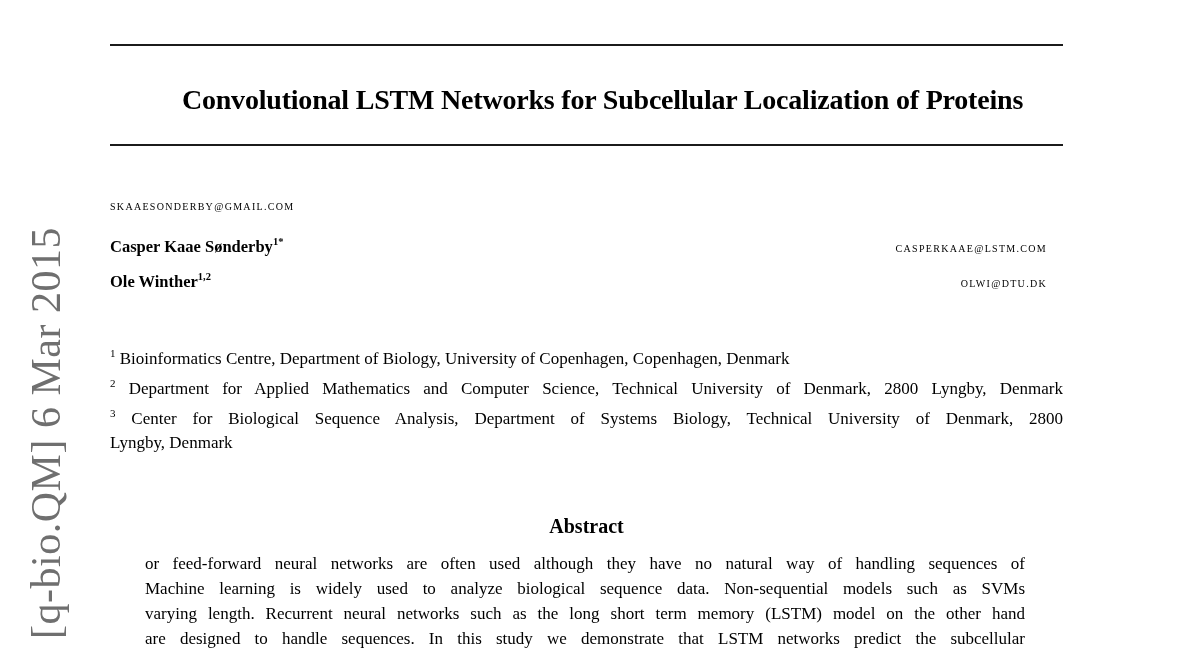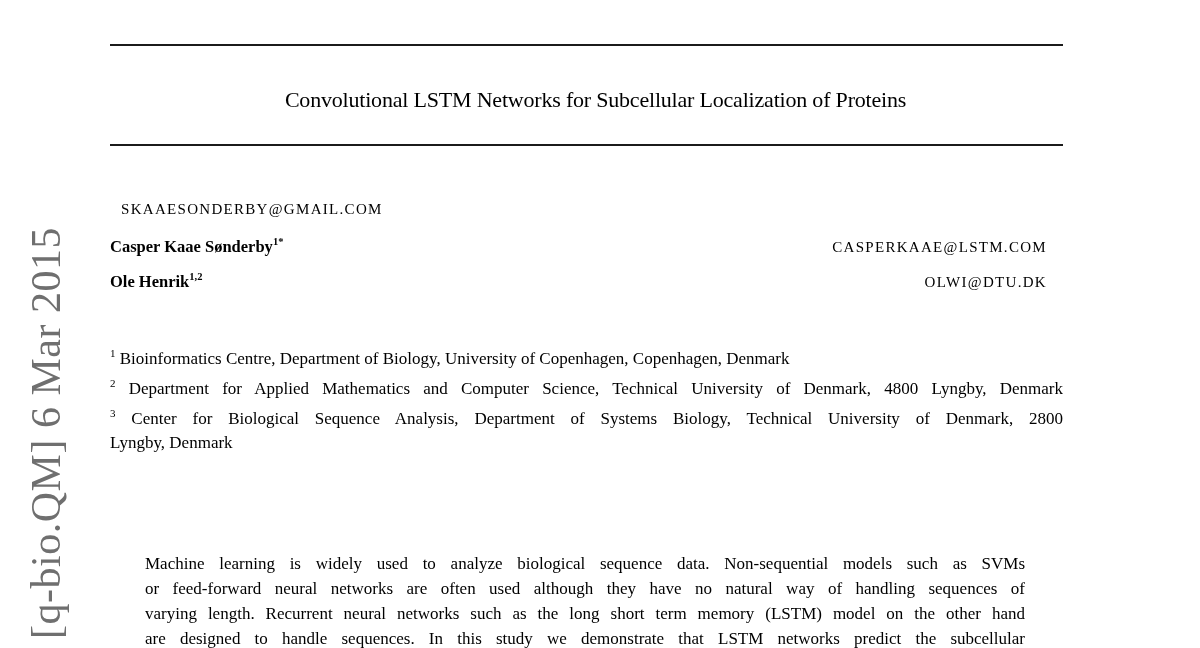--- a/index.html
+++ b/index.html
@@ -35,24 +35,24 @@
   }
   .rule {
     position: absolute;
     left: 0; width: 953px; height: 2px;
     background: #1b1b1b;
   }
   .rule-top { top: 44px; }
   .rule-bottom { top: 144px; }
   .title {
     position: absolute;
-    top: 85px; left: 9px; width: 953px;
+    top: 85px; left: 16px; width: 953px;
     text-align: center;
-    font-size: 22px;
-    font-weight: normal;
+    font-size: 28px;
+    font-weight: bold;
     letter-spacing: -0.2px;
     line-height: 30px;
   }
   .authors {
     position: absolute;
     top: 198px; left: 0; width: 953px;
   }
   .author-row {
     display: flex;
     justify-content: space-between;
@@ -63,25 +63,24 @@
   .author-name {
     font-weight: bold;
     font-size: 16.5px;
     white-space: nowrap;
   }
   .author-name sup {
     font-size: 10.5px;
     font-weight: bold;
   }
   .author-email {
-    font-size: 15px;
+    font-size: 10px;
     letter-spacing: 1.3px;
     padding-right: 16px;
     white-space: nowrap;
-    margin-left: 11px;
   }
   .affiliations {
     position: absolute;
     top: 341px; left: 0; width: 953px;
     font-size: 17px;
     line-height: 24.5px;
   }
   .aff-line sup { font-size: 11px; }
   .jline {
     text-align: justify;
@@ -123,35 +122,36 @@
         <span class="author-email">SKAAESONDERBY@GMAIL.COM</span>
       </div>
 
       <div class="author-row">
         <span class="author-name"><span>Casper Kaae Sønderby</span><sup>1*</sup></span>
         <span class="author-email">CASPERKAAE@LSTM.COM</span>
       </div>
 
 
       <div class="author-row">
-        <span class="author-name"><span>Ole Henrik</span><sup>1,2</sup></span>
+        <span class="author-name"><span>Ole Winther</span><sup>1,2</sup></span>
         <span class="author-email">OLWI@DTU.DK</span>
       </div>
 
     </div>
 
     <div class="affiliations">
       <div class="aff-line"><sup>1</sup> <span>Bioinformatics Centre, Department of Biology, University of Copenhagen, Copenhagen, Denmark</span></div>
-      <div class="aff-line jline"><sup>2</sup> <span>Department for Applied Mathematics and Computer Science, Technical University of Denmark, 4800 Lyngby, Denmark</span></div>
+      <div class="aff-line jline"><sup>2</sup> <span>Department for Applied Mathematics and Computer Science, Technical University of Denmark, 2800 Lyngby, Denmark</span></div>
       <div class="aff-line jline"><sup>3</sup> <span>Center for Biological Sequence Analysis, Department of Systems Biology, Technical University of Denmark, 2800</span></div>
       <div class="aff-line"><span>Lyngby, Denmark</span></div>
     </div>
 
+    <h2 class="abstract-heading">Abstract</h2>
 
     <div class="abstract-body">
+      <div class="jline">or feed-forward neural networks are often used although they have no natural way of handling sequences of</div>
       <div class="jline">Machine learning is widely used to analyze biological sequence data.  Non-sequential models such as SVMs</div>
-      <div class="jline">or feed-forward neural networks are often used although they have no natural way of handling sequences of</div>
       <div class="jline">varying length.  Recurrent neural networks such as the long short term memory (LSTM) model on the other hand</div>
       <div class="jline">are designed to handle sequences.  In this study we demonstrate that LSTM networks predict the subcellular</div>
     </div>
 
   </div>
 </div>
 
 </body></html>

